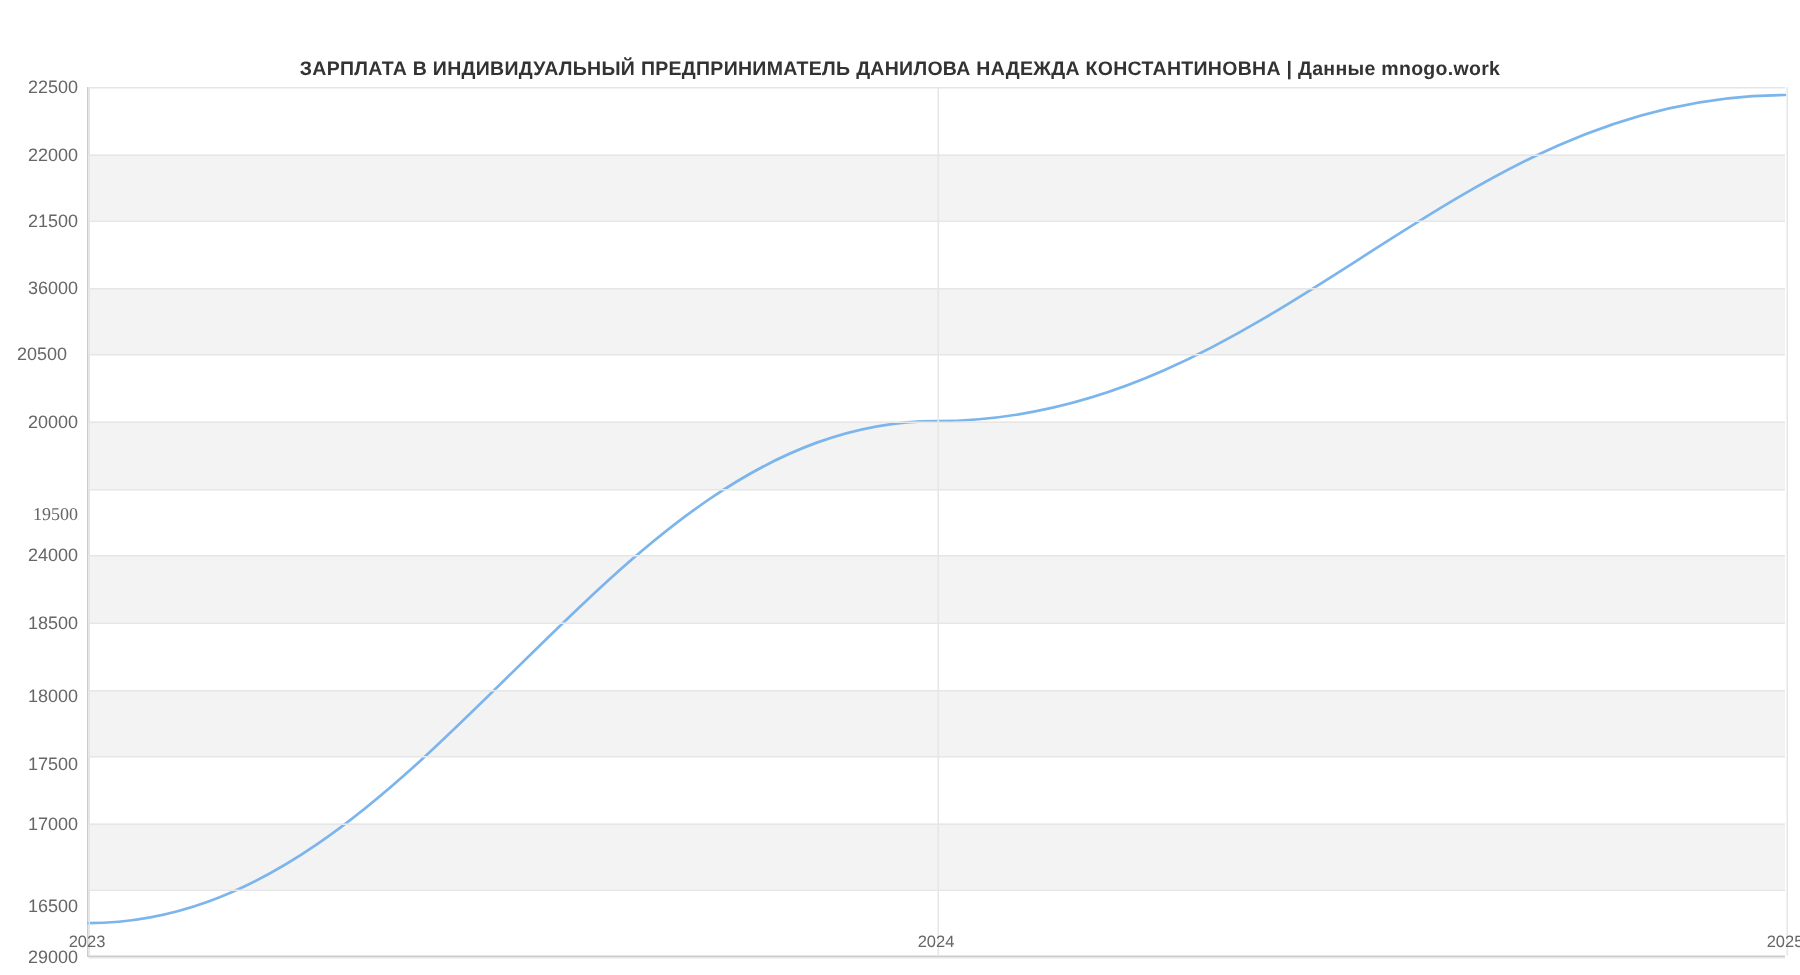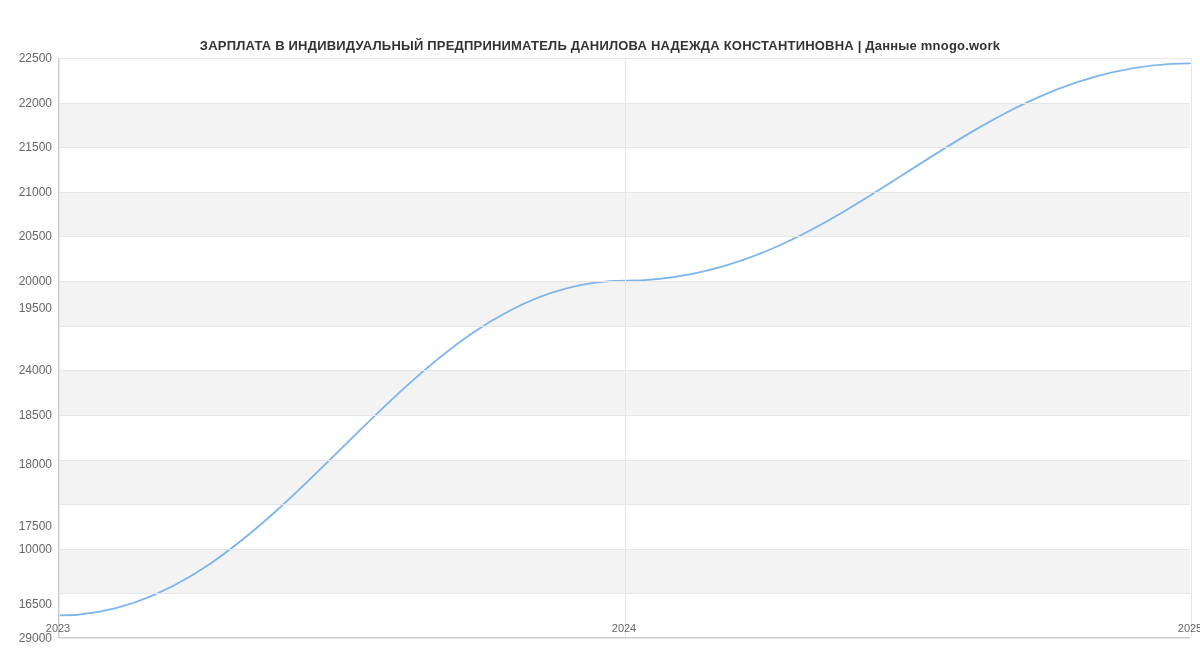--- a/index.html
+++ b/index.html
@@ -119,28 +119,28 @@
       <div class="gridline" style="top: 133.846px;"></div>
       <div class="gridline" style="top: 89.2308px;"></div>
       <div class="gridline" style="top: 44.6154px;"></div>
       <div class="gridline" style="top: 0px;"></div>
       <div class="xgrid" style="left: 0px;"></div>
       <div class="xgrid" style="left: 566px;"></div>
       <div class="xgrid" style="left: 1132px;"></div>
     </div>
 <div class="ytick" style="top: 608px;">29000</div>
     <div class="ytick" style="top: 574px;">16500</div>
-    <div class="ytick" style="top: 518.769px;">10000</div>
-    <div class="ytick" style="top: 496px;">17500</div>
+    <div class="ytick" style="top: 518.769px;">17000</div>
+    <div class="ytick" style="top: 479px;">17500</div>
     <div class="ytick" style="top: 434px;">18000</div>
     <div class="ytick" style="top: 384.923px;">18500</div>
     <div class="ytick" style="top: 340.308px;">24000</div>
-    <div class="ytick" style="top: 278px;">19500</div>
+    <div class="ytick" style="top: 313px; font-family: Liberation Serif, serif;">19500</div>
     <div class="ytick" style="top: 251.077px; text-align: right;">20000</div>
-    <div class="ytick" style="top: 206.462px;">20500</div>
-    <div class="ytick" style="top: 161.846px;">21000</div>
+    <div class="ytick" style="top: 206.462px; text-align: center;">20500</div>
+    <div class="ytick" style="top: 161.846px;">36000</div>
     <div class="ytick" style="top: 117.231px;">21500</div>
     <div class="ytick" style="top: 72.6154px;">22000</div>
     <div class="ytick" style="top: 28px;">22500</div>
     <div class="xtick" style="left: 58px;">2023</div>
     <div class="xtick" style="left: 624px;">2024</div>
     <div class="xtick" style="left: 1190px;">2025</div>
   </div>
 
 </body></html>

